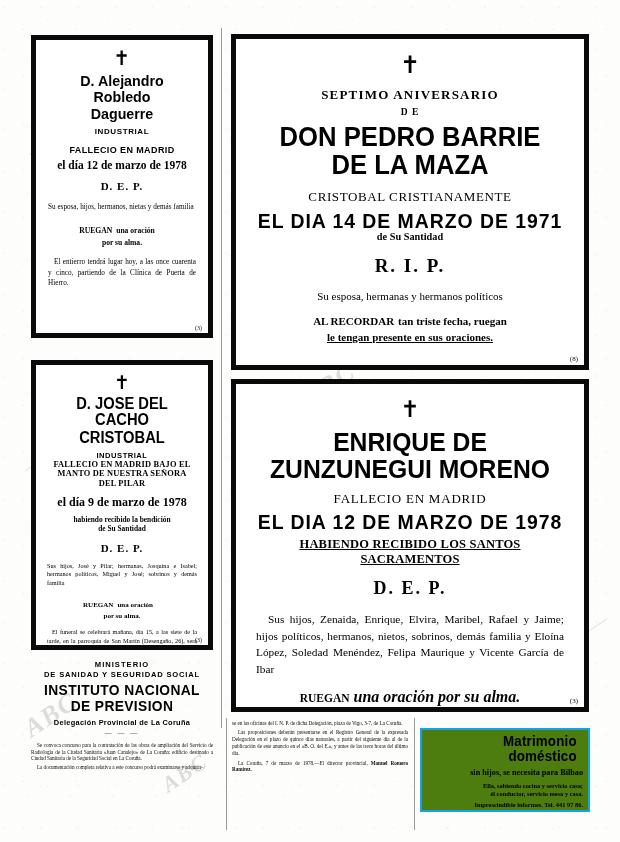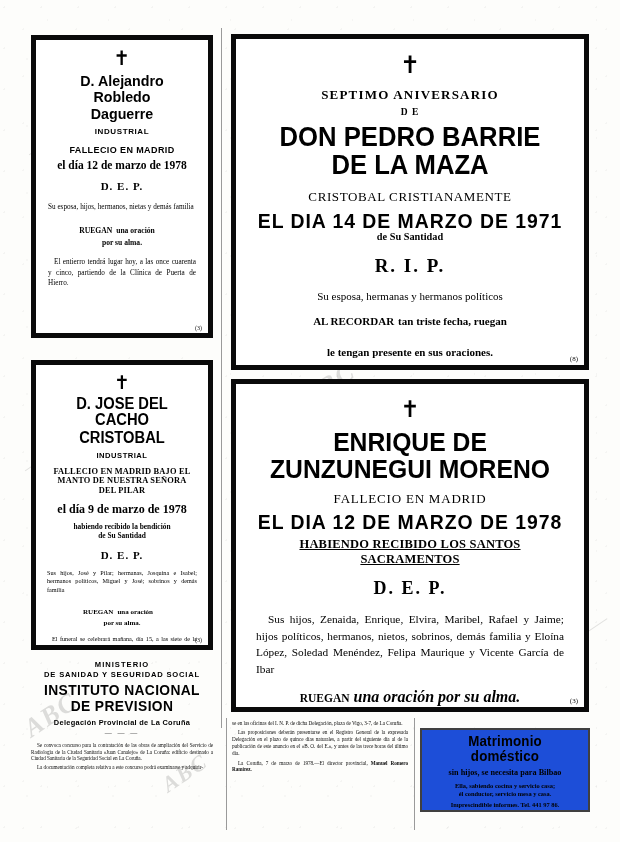--- a/index.html
+++ b/index.html
@@ -124,24 +124,24 @@
     line-height: 1.33;
     text-align: justify;
     color: #0d0d0d;
     letter-spacing: -0.05px;
   }
   .microtext p { margin: 0 0 2px 0; text-indent: 6px; }
 
   
   .adbox {
     position: absolute;
-    border: 2px solid #404040;
-    background: #1d4ed8;
+    border: 2px solid #0ea5e9;
+    background: #4d7c0f;
     box-sizing: border-box;
-    text-align: center;
+    text-align: right;
     overflow: hidden;
   }
 </style>
 </head>
 <body>
 
 <div class="page"></div>
 
 <div class="sheet">
 
@@ -195,21 +195,21 @@
 
   <div class="notice" style="left:31px; top:360px; width:182px; height:290px;">
     <div class="notice-inner">
       <span class="cross" style="font-size:19px; margin-top:2px; margin-bottom:4px;">✝</span>
 
       <div class="name-big" style="font-size:16px; margin-top:1px;">D. JOSE DEL CACHO</div>
       <div class="name-big" style="font-size:16px; margin-top:1px;">CRISTOBAL</div>
 
       <div class="sans-b" style="font-size:7.6px; letter-spacing:0.5px; margin-top:5px;">INDUSTRIAL</div>
 
-      <div class="serif-b" style="font-size:8.4px; letter-spacing:0.2px; margin-top:7px; line-height:1.12;">FALLECIO EN MADRID BAJO EL</div>
+      <div class="serif-b" style="font-size:8.4px; letter-spacing:0.2px; line-height:1.12;">FALLECIO EN MADRID BAJO EL</div>
       <div class="serif-b" style="font-size:8.4px; letter-spacing:0.2px; line-height:1.12;">MANTO DE NUESTRA SEÑORA</div>
       <div class="serif-b" style="font-size:8.4px; letter-spacing:0.2px; line-height:1.12;">DEL PILAR</div>
 
       <div class="serif-b" style="font-size:12px; margin-top:7px;">el día 9 de marzo de 1978</div>
 
       <div class="serif-b" style="font-size:7.4px; margin-top:6px; line-height:1.2;">habiendo recibido la bendición</div>
       <div class="serif-b" style="font-size:7.4px; line-height:1.2;">de Su Santidad</div>
 
       <div class="serif-b" style="font-size:11px; letter-spacing:1px; margin-top:8px;">D.  E.  P.</div>
 
@@ -243,21 +243,21 @@
       <div class="serif-b" style="font-size:10.3px; line-height:1.22;">de Su Santidad</div>
 
       <div class="serif-b" style="font-size:19px; letter-spacing:2px; margin-top:11px;">R.  I.  P.</div>
 
       <div class="ser" style="font-size:11px; margin-top:13px;">Su esposa, hermanas y hermanos políticos</div>
 
       <div style="margin-top:9px; ">
         <span class="serif-b" style="font-size:11px;">AL RECORDAR</span>
         <span class="serif-b" style="font-size:11px;">tan triste fecha, ruegan</span>
       </div>
-      <div class="serif-b" style="font-size:11px; margin-top:17px;">le tengan presente en sus oraciones.</div>
+      <div class="serif-b" style="font-size:11px; margin-top:2px;text-decoration:underline;">le tengan presente en sus oraciones.</div>
 
       <div class="refnum" style="font-size:7px;">(8)</div>
     </div>
   </div>
 
   <div class="notice" style="left:231px; top:379px; width:358px; height:333px;">
     <div class="notice-inner" style="padding:8px 16px 4px 16px;">
       <span class="cross" style="font-size:23px; margin-top:6px; margin-bottom:8px;">✝</span>
 
       <div class="name-big" style="font-size:26px; margin-top:4px; transform:scaleX(0.95);">ENRIQUE DE ZUNZUNEGUI MORENO</div>

